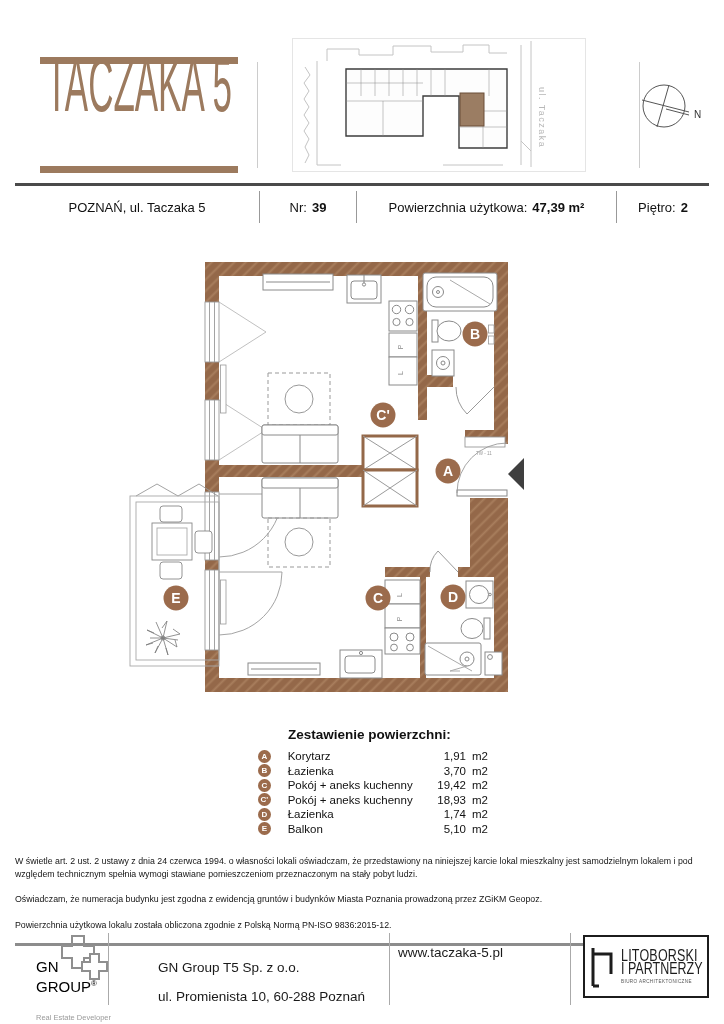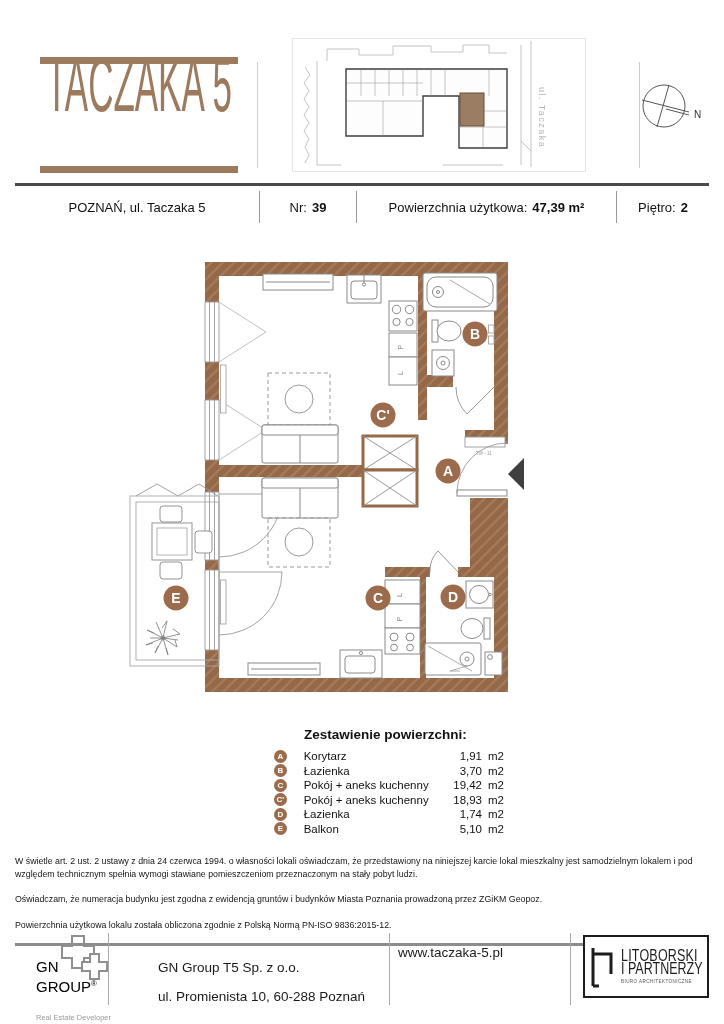--- a/index.html
+++ b/index.html
@@ -20,21 +20,21 @@
         height:42px;display:flex;align-items:center;font-size:13px;justify-content:center;}
   .headerbar .cell{display:flex;justify-content:center;align-items:center;white-space:nowrap;}
   .headerbar .c1{width:244px;} .headerbar .c2{width:96px;} .headerbar .c3{flex:1;} .headerbar .c4{width:92px;}
   .headerbar .hdiv{width:1px;height:32px;background:#999;}
   .headerbar b{margin-left:5px;font-weight:700;}
   
   .floorplan{position:absolute;left:120px;top:250px;}
   svg text{font-family:"Liberation Sans",sans-serif;}
   .roomlbl{fill:#ffffff;font-size:14px;font-weight:700;}
   
-  .legend{position:absolute;left:274px;top:727px;width:230px;}
+  .legend{position:absolute;left:258px;top:727px;width:230px;}
   .legend .ltitle{font-size:13.5px;font-weight:700;margin-left:30px;margin-bottom:7px;}
   .lrow{display:flex;align-items:center;height:14.5px;font-size:11.5px;}
   .lkey{width:13px;height:13px;border-radius:50%;background:#9b6b4c;color:#fff;font-size:8px;
         font-weight:700;display:flex;align-items:center;justify-content:center;margin-right:17px;}
   .llabel{width:143px;}
   .lval{width:40px;text-align:right;}
   .lunit{margin-left:6px;}
   
   .legal{position:absolute;left:15px;top:855px;width:698px;font-size:8.8px;line-height:12.5px;color:#141414;}
   .legal p{margin:0 0 13px 0;}

